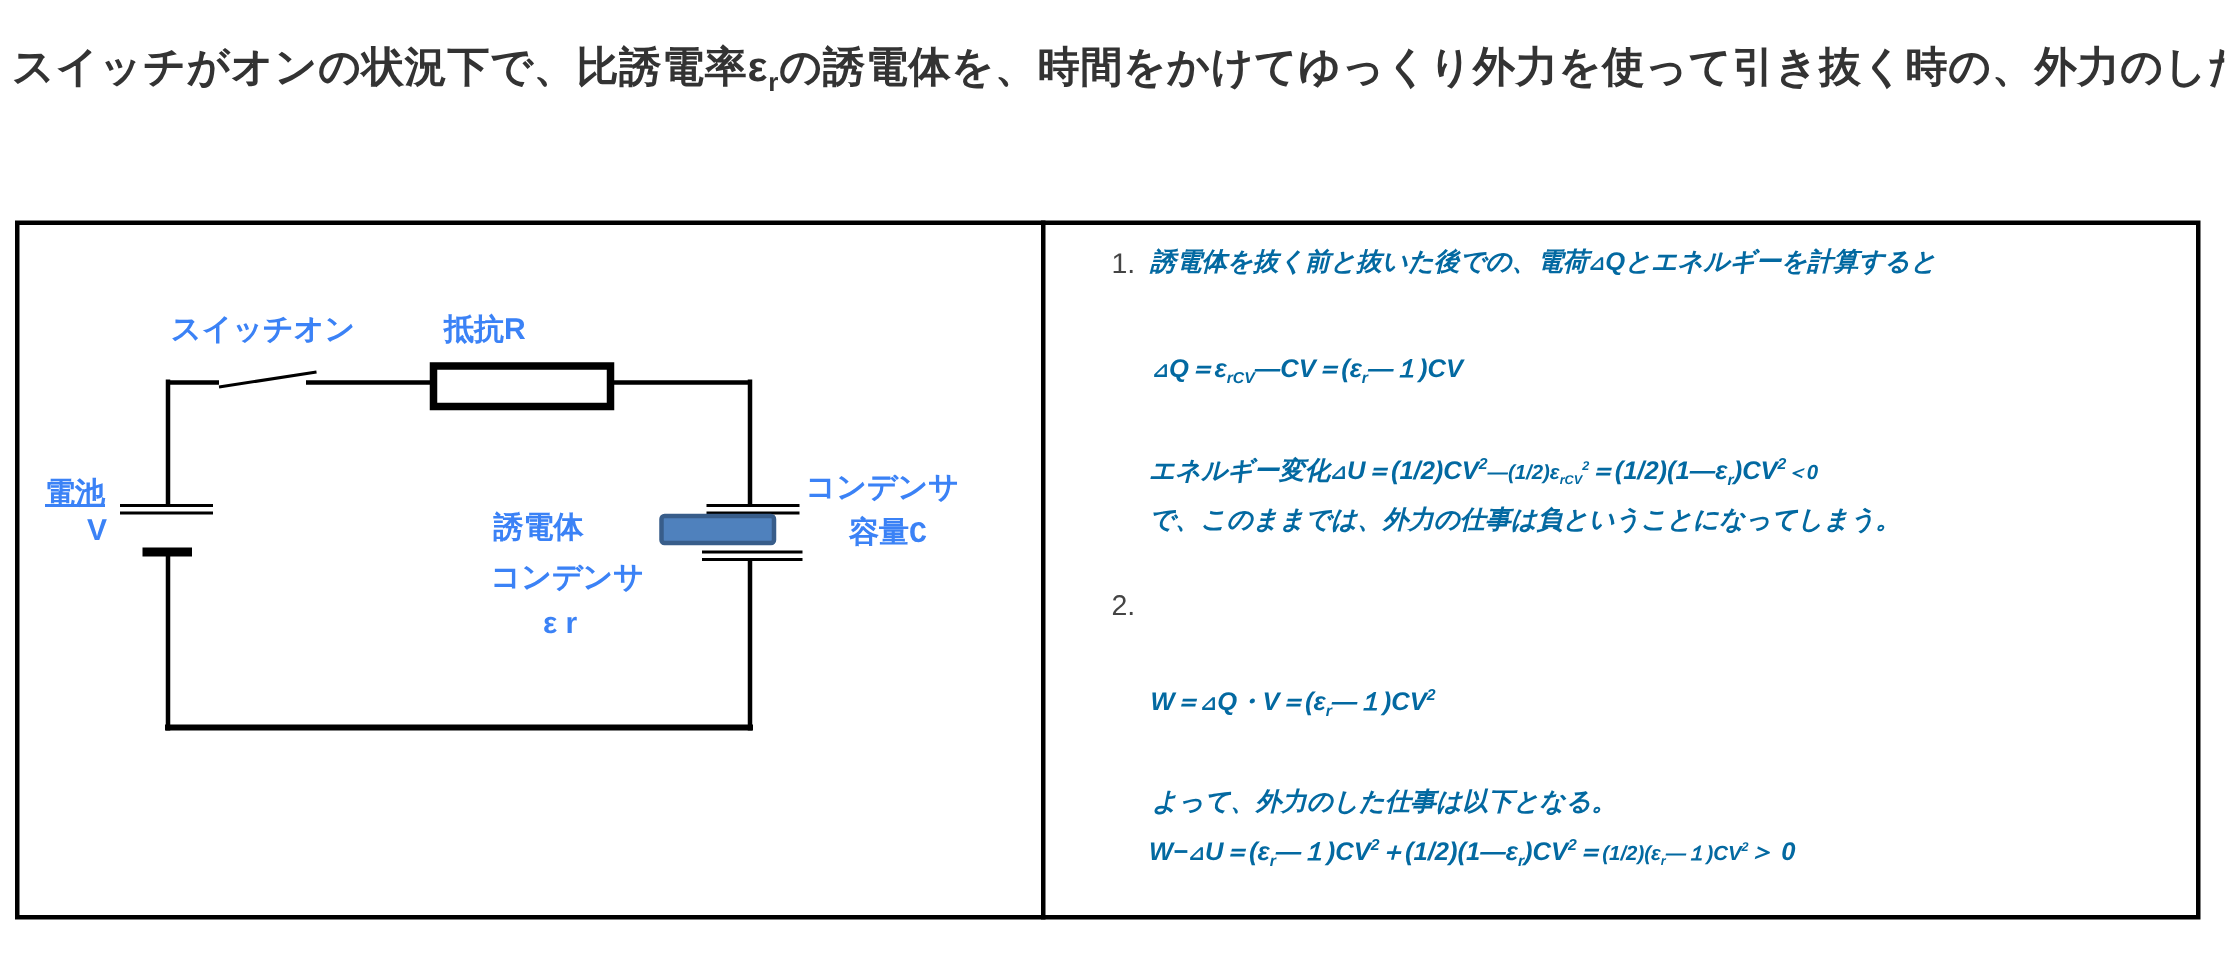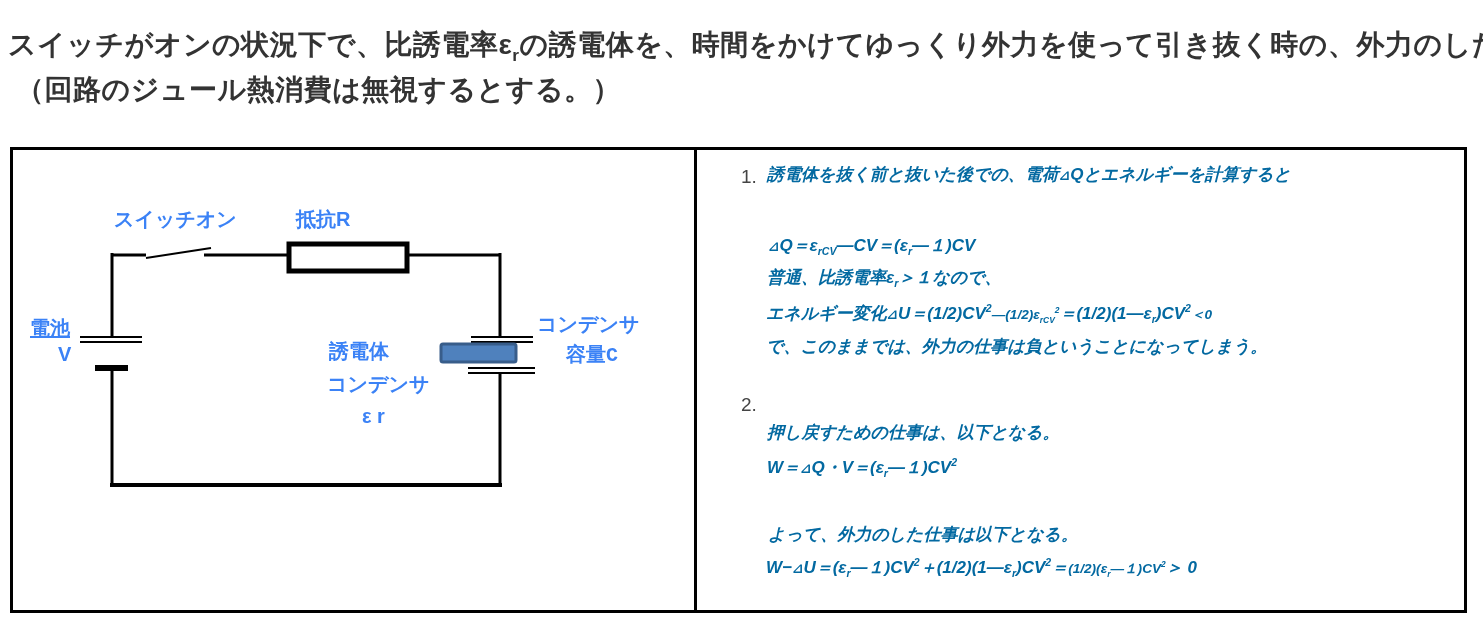--- a/index.html
+++ b/index.html
@@ -24,21 +24,20 @@
   .sm    { font-size:80%; }
   sup { font-size:62%; vertical-align:super; line-height:0; }
   sub { font-size:62%; vertical-align:sub;   line-height:0; }
 </style>
 </head>
 <body>
 
 <div id="page">
 
   <div class="abs title-line" style="left:8px; top:26px;">スイッチがオンの状況下で、比誘電率ε<sub>r</sub>の誘電体を、時間をかけてゆっくり外力を使って引き抜く時の、外力のした仕事</div>
-  <div class="abs title-line" style="left:16px; top:71px;">（回路のジュール熱消費は無視するとする。）</div>
 
   <div class="figure-box"></div>
   <div class="divider"></div>
 
   <svg class="circuit" width="1483" height="640" viewBox="0 0 1483 640">
 
     <g stroke="#000000" stroke-width="3" fill="none">
       <line x1="112" y1="255" x2="146" y2="255"></line>
       <line x1="204" y1="255" x2="290" y2="255"></line>
       <line x1="406" y1="255" x2="500" y2="255"></line>
@@ -75,23 +74,21 @@
   <div class="abs clabel" style="left:58px; top:343px;">V</div>
   <div class="abs clabel" style="left:537px; top:311px;">コンデンサ</div>
   <div class="abs clabel" style="left:566px; top:341px;font-family:Liberation Mono, monospace;">容量C</div>
   <div class="abs clabel" style="left:329px; top:338px;">誘電体</div>
   <div class="abs clabel" style="left:327px; top:371px;">コンデンサ</div>
   <div class="abs clabel" style="left:362px; top:405px;">ε r</div>
 
   <div class="abs nnum" style="left:741px; top:166px;">1.</div>
   <div class="abs note" style="left:767px; top:163px;">誘電体を抜く前と抜いた後での、電荷<span class="sm">⊿</span>Qとエネルギーを計算すると</div>
   <div class="abs note" style="left:768px; top:234px;"><span class="sm">⊿</span>Q＝ε<sub>rCV</sub>—CV＝(ε<sub>r</sub>—１)CV</div>
-  <div class="abs note" style="left:767px; top:266px;">普通、比誘電率ε<sub>r</sub>＞１なので、</div>
   <div class="abs note" style="left:766px; top:302px;">エネルギー変化<span class="sm">⊿</span>U＝(1/2)CV<sup>2</sup><span class="sm">—(1/2)ε<sub>rCV</sub><sup>2</sup></span>＝(1/2)(1—ε<sub>r</sub>)CV<sup>2</sup><span class="sm">＜0</span></div>
   <div class="abs note" style="left:766px; top:335px;">で、このままでは、外力の仕事は負ということになってしまう。</div>
 
   <div class="abs nnum" style="left:741px; top:394px;">2.</div>
-  <div class="abs note" style="left:767px; top:421px;">押し戻すための仕事は、以下となる。</div>
   <div class="abs note" style="left:767px; top:456px;">W＝<span class="sm">⊿</span>Q・V＝(ε<sub>r</sub>—１)CV<sup>2</sup></div>
   <div class="abs note" style="left:768px; top:523px;">よって、外力のした仕事は以下となる。</div>
   <div class="abs note" style="left:766px; top:556px;">W−<span class="sm">⊿</span>U＝(ε<sub>r</sub>—１)CV<sup>2</sup>＋(1/2)(1—ε<sub>r</sub>)CV<sup>2</sup>＝<span class="sm">(1/2)(ε<sub>r</sub>—１)CV<sup>2</sup></span>＞ 0</div>
 
 </div>
 
 </body></html>

